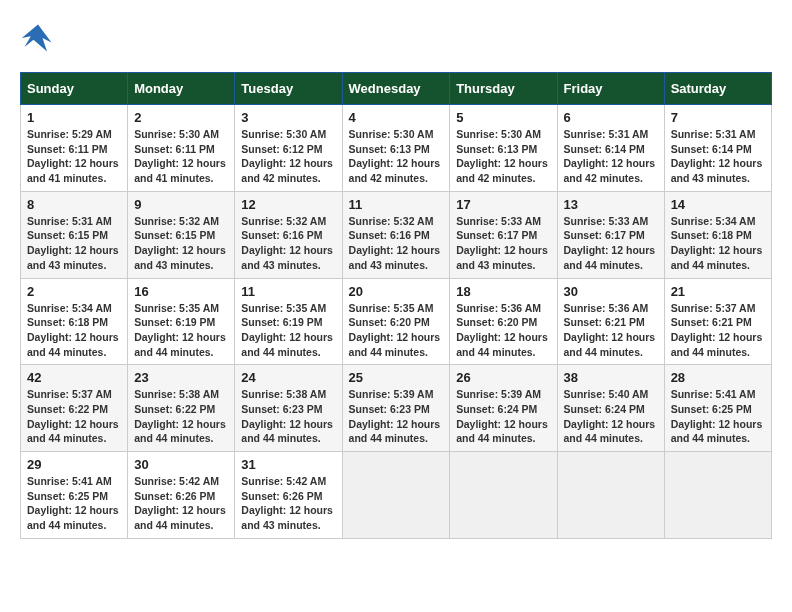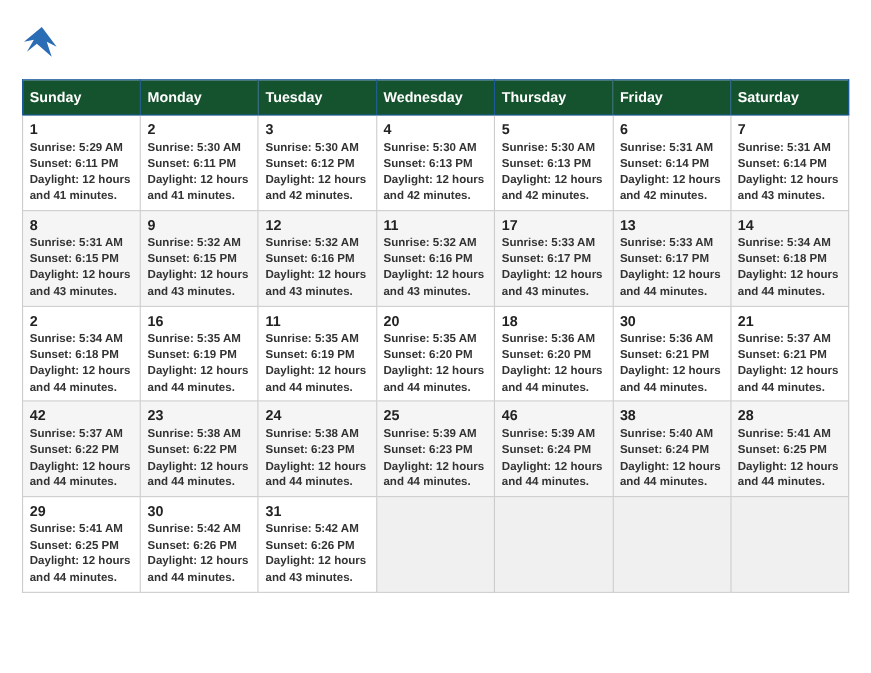--- a/index.html
+++ b/index.html
@@ -225,21 +225,21 @@
         </td>
         <td>
           <span class="day-number">24</span>
           <div class="day-info">Sunrise: 5:38 AM<br>Sunset: 6:23 PM<br>Daylight: 12 hours and 44 minutes.</div>
         </td>
         <td>
           <span class="day-number">25</span>
           <div class="day-info">Sunrise: 5:39 AM<br>Sunset: 6:23 PM<br>Daylight: 12 hours and 44 minutes.</div>
         </td>
         <td>
-          <span class="day-number">46</span>
+          <span class="day-number">26</span>
           <div class="day-info">Sunrise: 5:39 AM<br>Sunset: 6:24 PM<br>Daylight: 12 hours and 44 minutes.</div>
         </td>
         <td>
           <span class="day-number">38</span>
           <div class="day-info">Sunrise: 5:40 AM<br>Sunset: 6:24 PM<br>Daylight: 12 hours and 44 minutes.</div>
         </td>
         <td>
           <span class="day-number">28</span>
           <div class="day-info">Sunrise: 5:41 AM<br>Sunset: 6:25 PM<br>Daylight: 12 hours and 44 minutes.</div>
         </td>

